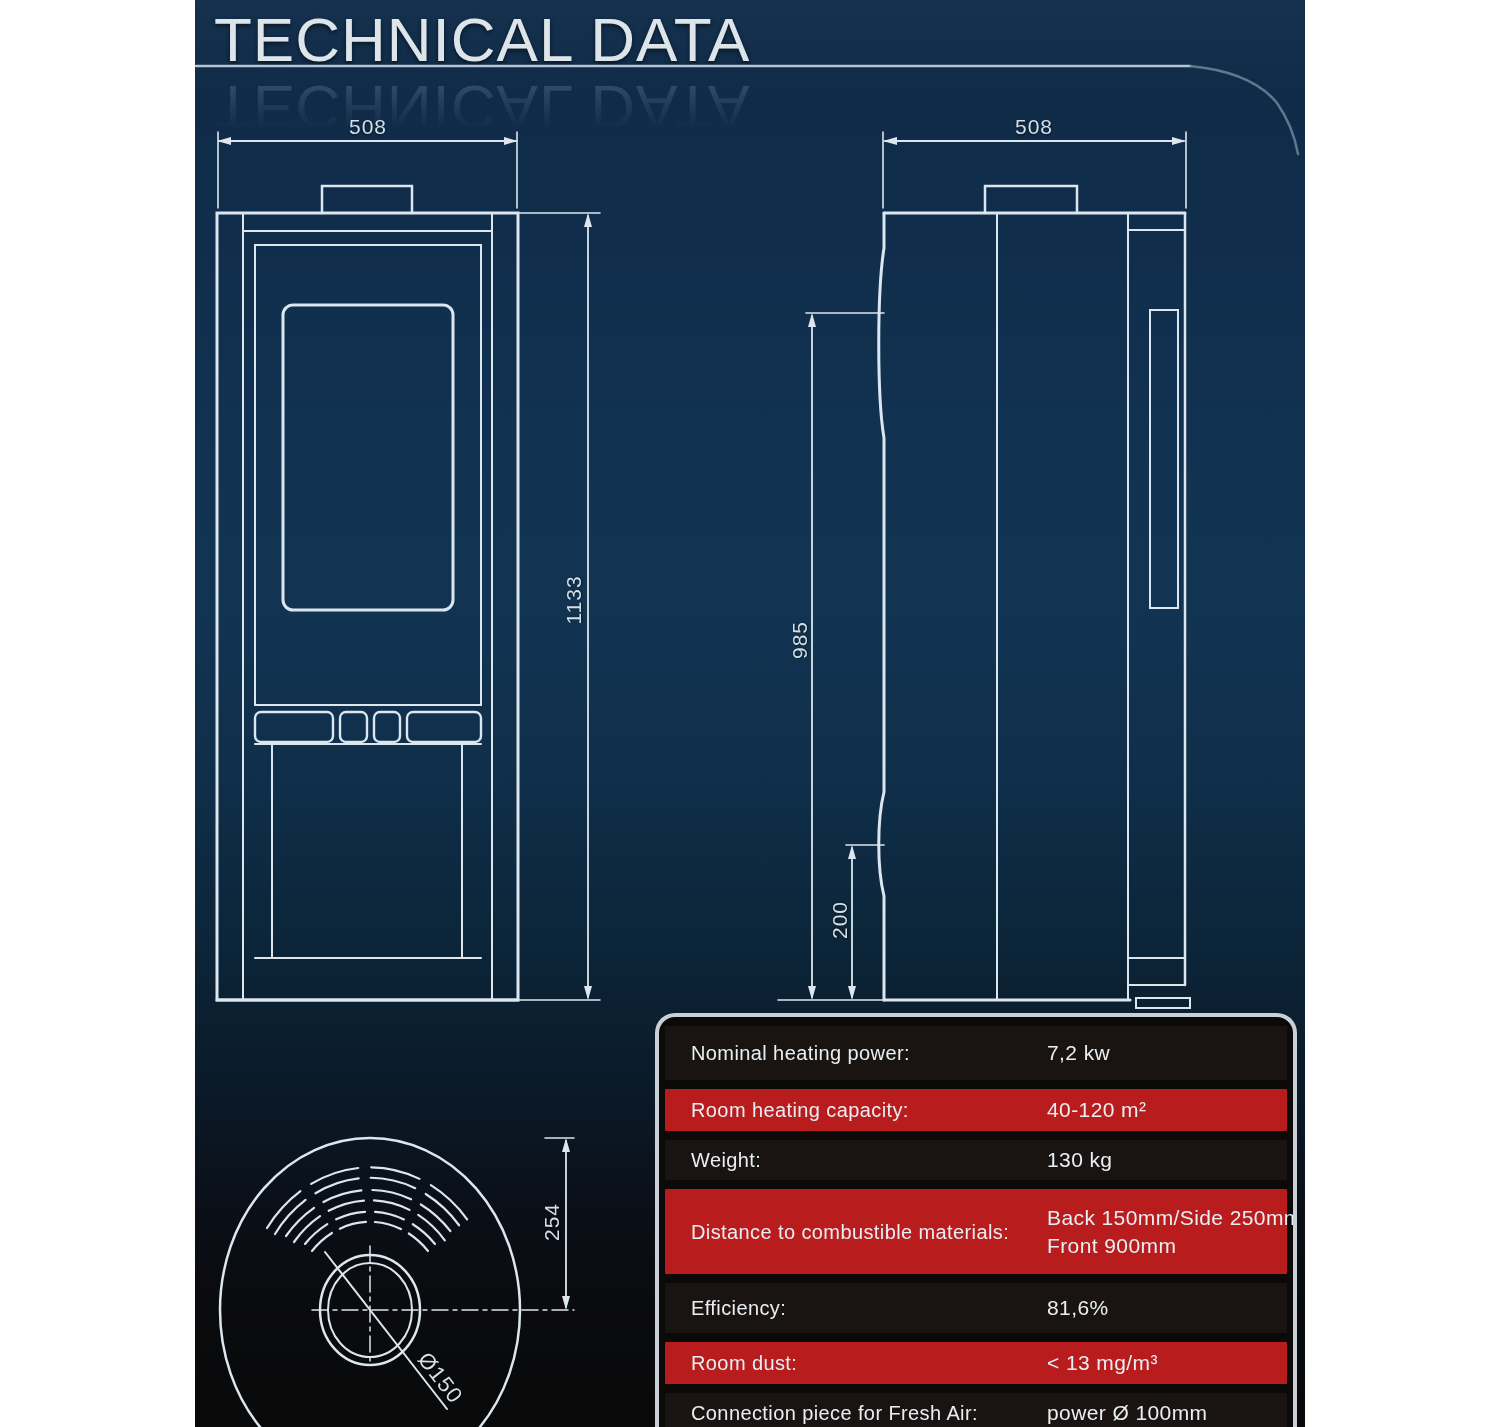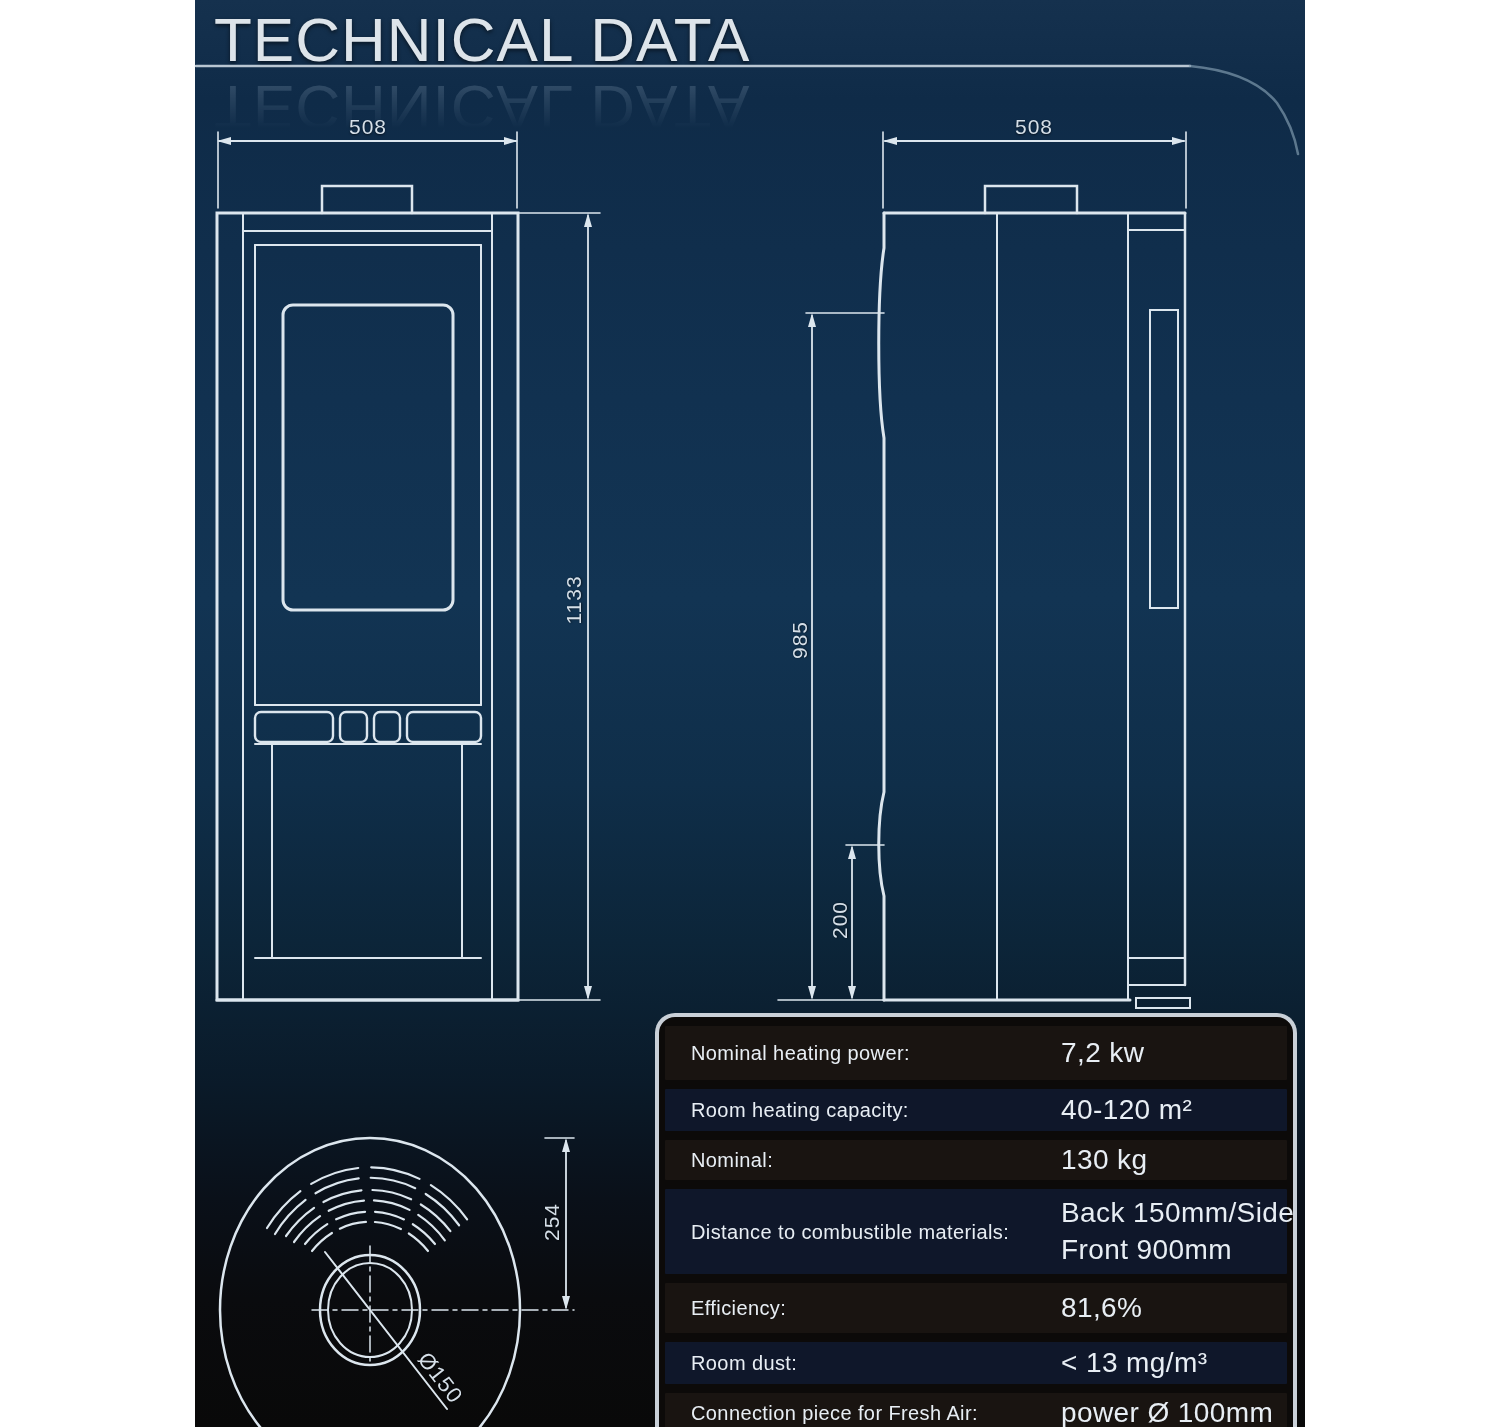--- a/index.html
+++ b/index.html
@@ -37,29 +37,29 @@
 
   .spec-table {
     position:absolute; left:655px; top:1013px; width:642px; height:420px;
     box-sizing:border-box; background:#0c0a09;
     border:4px solid #c9d0d8; border-bottom:none;
     border-radius:20px 20px 0 0; padding:7px 6px 0 6px; overflow:hidden;
   }
   .spec-row { position:relative; margin-top:9px; border-radius:1px; }
   .spec-row:first-child { margin-top:2px; }
   .spec-row.dark { background:#191411; }
-  .spec-row.blue { background:#0f172a; }
+  .spec-row.blue { background:#b91c1c; }
   .h54{height:54px} .h42{height:42px} .h40{height:40px} .h80{height:85px} .h50{height:50px}
   .spec-label {
     position:absolute; left:26px; top:50%; transform:translateY(-50%);
     color:#e8eef4; font-size:20px; letter-spacing:.4px; white-space:nowrap;
   }
   .spec-value {
-    position:absolute; left:396px; top:50%; transform:translateY(-50%);
-    color:#e8eef4; font-size:28px; letter-spacing:.4px; white-space:nowrap;
+    position:absolute; left:382px; top:50%; transform:translateY(-50%);
+    color:#e8eef4; font-size:21px; letter-spacing:.4px; white-space:nowrap;
     line-height:1.35;
   }
 </style>
 </head>
 <body>
 
 <div class="canvas">
 
   <div class="content"></div>
 
@@ -163,21 +163,21 @@
   <div class="spec-table">
     <div class="spec-row dark h54">
       <div class="spec-label">Nominal heating power:</div>
       <div class="spec-value">7,2 kw</div>
     </div>
     <div class="spec-row blue h42">
       <div class="spec-label">Room heating capacity:</div>
       <div class="spec-value">40-120 m²</div>
     </div>
     <div class="spec-row dark h40">
-      <div class="spec-label">Nominal:</div>
+      <div class="spec-label">Weight:</div>
       <div class="spec-value">130 kg</div>
     </div>
     <div class="spec-row blue h80">
       <div class="spec-label">Distance to combustible materials:</div>
       <div class="spec-value">
         <div>Back 150mm/Side 250mm/</div>
         <div>Front 900mm</div>
       </div>
     </div>
     <div class="spec-row dark h50">

